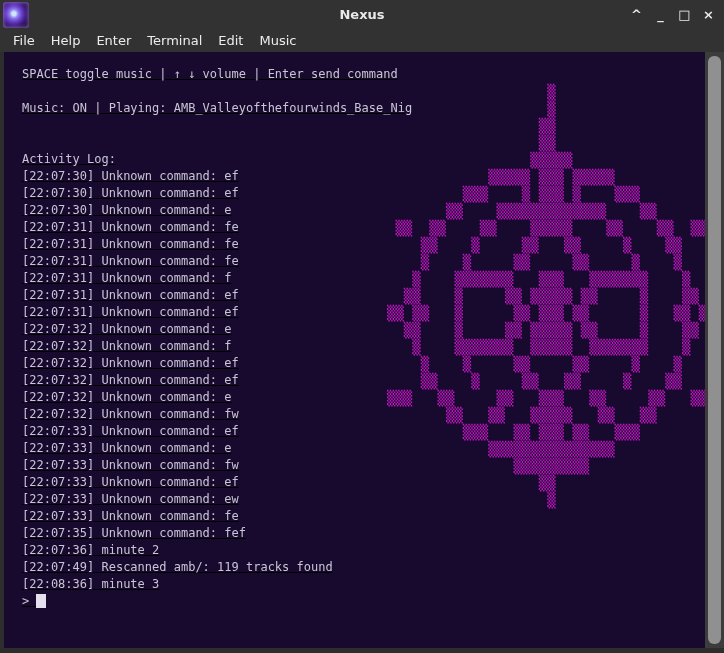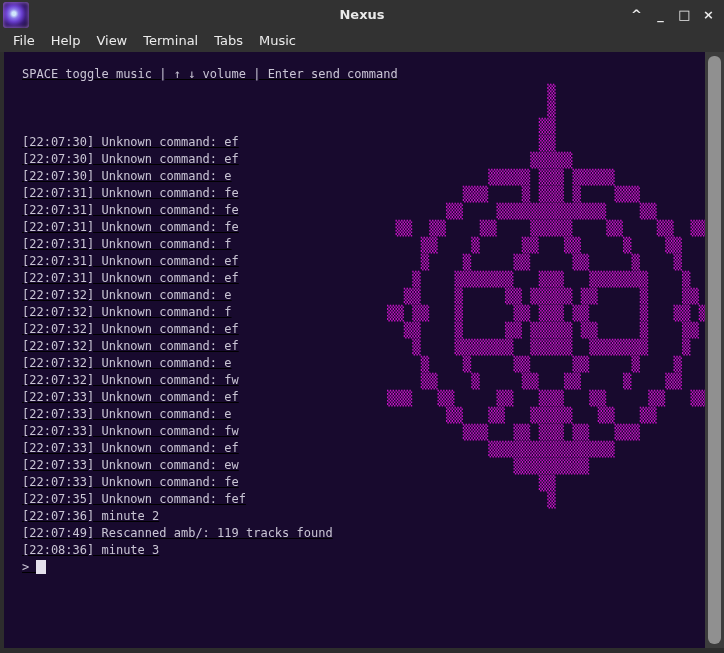--- a/index.html
+++ b/index.html
@@ -65,23 +65,23 @@
     <span class="ctrl">^</span>
     <span class="ctrl">_</span>
     <span class="ctrl">□</span>
     <span class="ctrl">×</span>
   </div>
 </div>
 
 <div class="menubar">
     <span class="menu-item">File</span>
     <span class="menu-item">Help</span>
-    <span class="menu-item">View</span>
+    <span class="menu-item">Enter</span>
     <span class="menu-item">Terminal</span>
-    <span class="menu-item">Tabs</span>
+    <span class="menu-item">Edit</span>
     <span class="menu-item">Music</span>
   </div>
 
 <div class="terminal">
 
   <pre class="art" style="color: rgb(196, 20, 196);">                   ▒                   
                    ▒                   
                   ▒▒                   
                   ▒▒                   
                  ▒▒▒▒▒                 
@@ -102,22 +102,24 @@
        ▒▒   ▒▒   ▒▒▒▒▒   ▒▒   ▒▒       
          ▒▒▒   ▒▒ ▒▒▒ ▒▒   ▒▒▒         
             ▒▒▒▒▒▒▒▒▒▒▒▒▒▒▒            
                ▒▒▒▒▒▒▒▒▒               
                   ▒▒                   
                    ▒                   </pre>
 
   <div class="term-text">
     <div class="line">SPACE toggle music | ↑ ↓ volume | Enter send command</div>
     <div class="line"></div>
+    <div class="line">Music: ON | Playing: AMB_Valleyofthefourwinds_Base_Nig</div>
     <div class="line"></div>
     <div class="line"></div>
+    <div class="line">Activity Log:</div>
     <div style="display:contents"><div class="line">[22:07:30] Unknown command: ef</div><div class="line">[22:07:30] Unknown command: ef</div><div class="line">[22:07:30] Unknown command: e</div><div class="line">[22:07:31] Unknown command: fe</div><div class="line">[22:07:31] Unknown command: fe</div><div class="line">[22:07:31] Unknown command: fe</div><div class="line">[22:07:31] Unknown command: f</div><div class="line">[22:07:31] Unknown command: ef</div><div class="line">[22:07:31] Unknown command: ef</div><div class="line">[22:07:32] Unknown command: e</div><div class="line">[22:07:32] Unknown command: f</div><div class="line">[22:07:32] Unknown command: ef</div><div class="line">[22:07:32] Unknown command: ef</div><div class="line">[22:07:32] Unknown command: e</div><div class="line">[22:07:32] Unknown command: fw</div><div class="line">[22:07:33] Unknown command: ef</div><div class="line">[22:07:33] Unknown command: e</div><div class="line">[22:07:33] Unknown command: fw</div><div class="line">[22:07:33] Unknown command: ef</div><div class="line">[22:07:33] Unknown command: ew</div><div class="line">[22:07:33] Unknown command: fe</div><div class="line">[22:07:35] Unknown command: fef</div><div class="line">[22:07:36] minute 2</div><div class="line">[22:07:49] Rescanned amb/: 119 tracks found</div><div class="line">[22:08:36] minute 3</div></div>
     <div class="line"><span>&gt; </span><span class="cursor"></span></div>
   </div>
 </div>
 
 <div class="scroll-track">
   <div class="scroll-thumb"></div>
 </div>
 
 </body></html>

